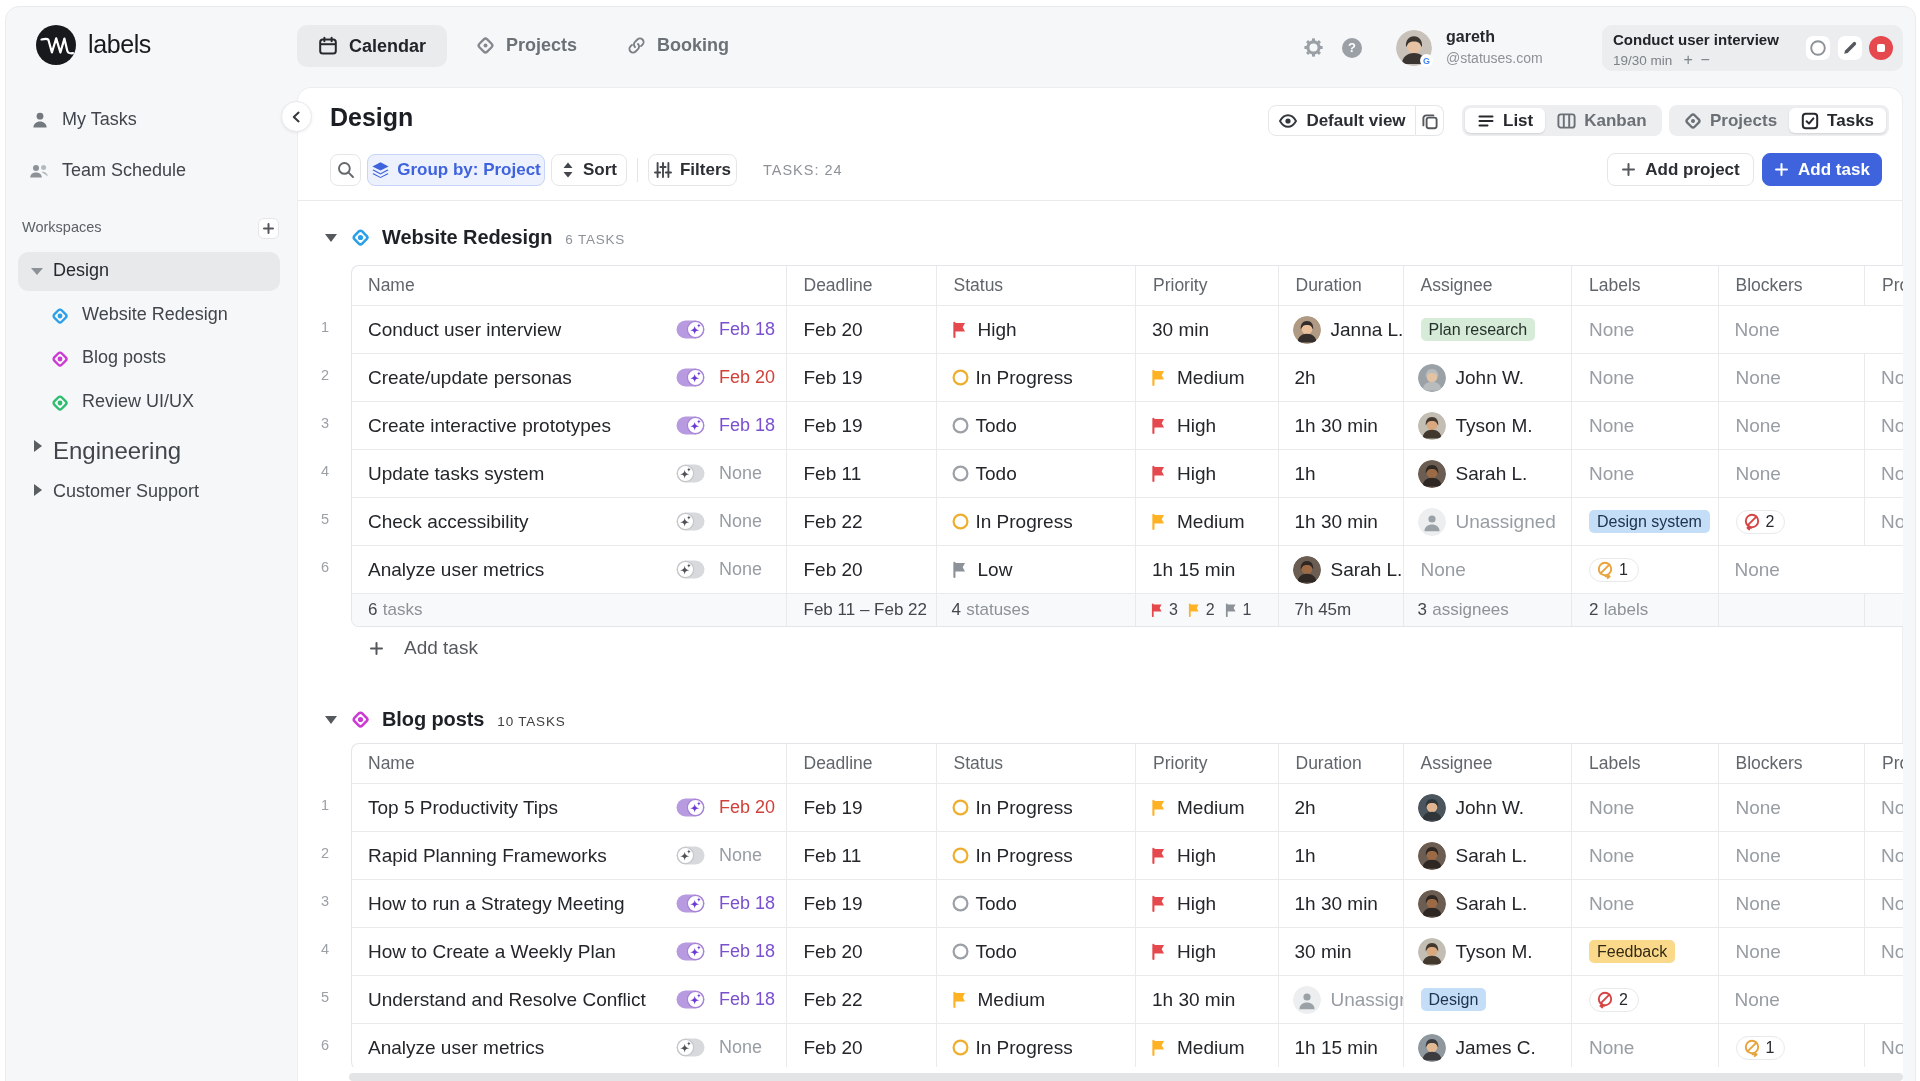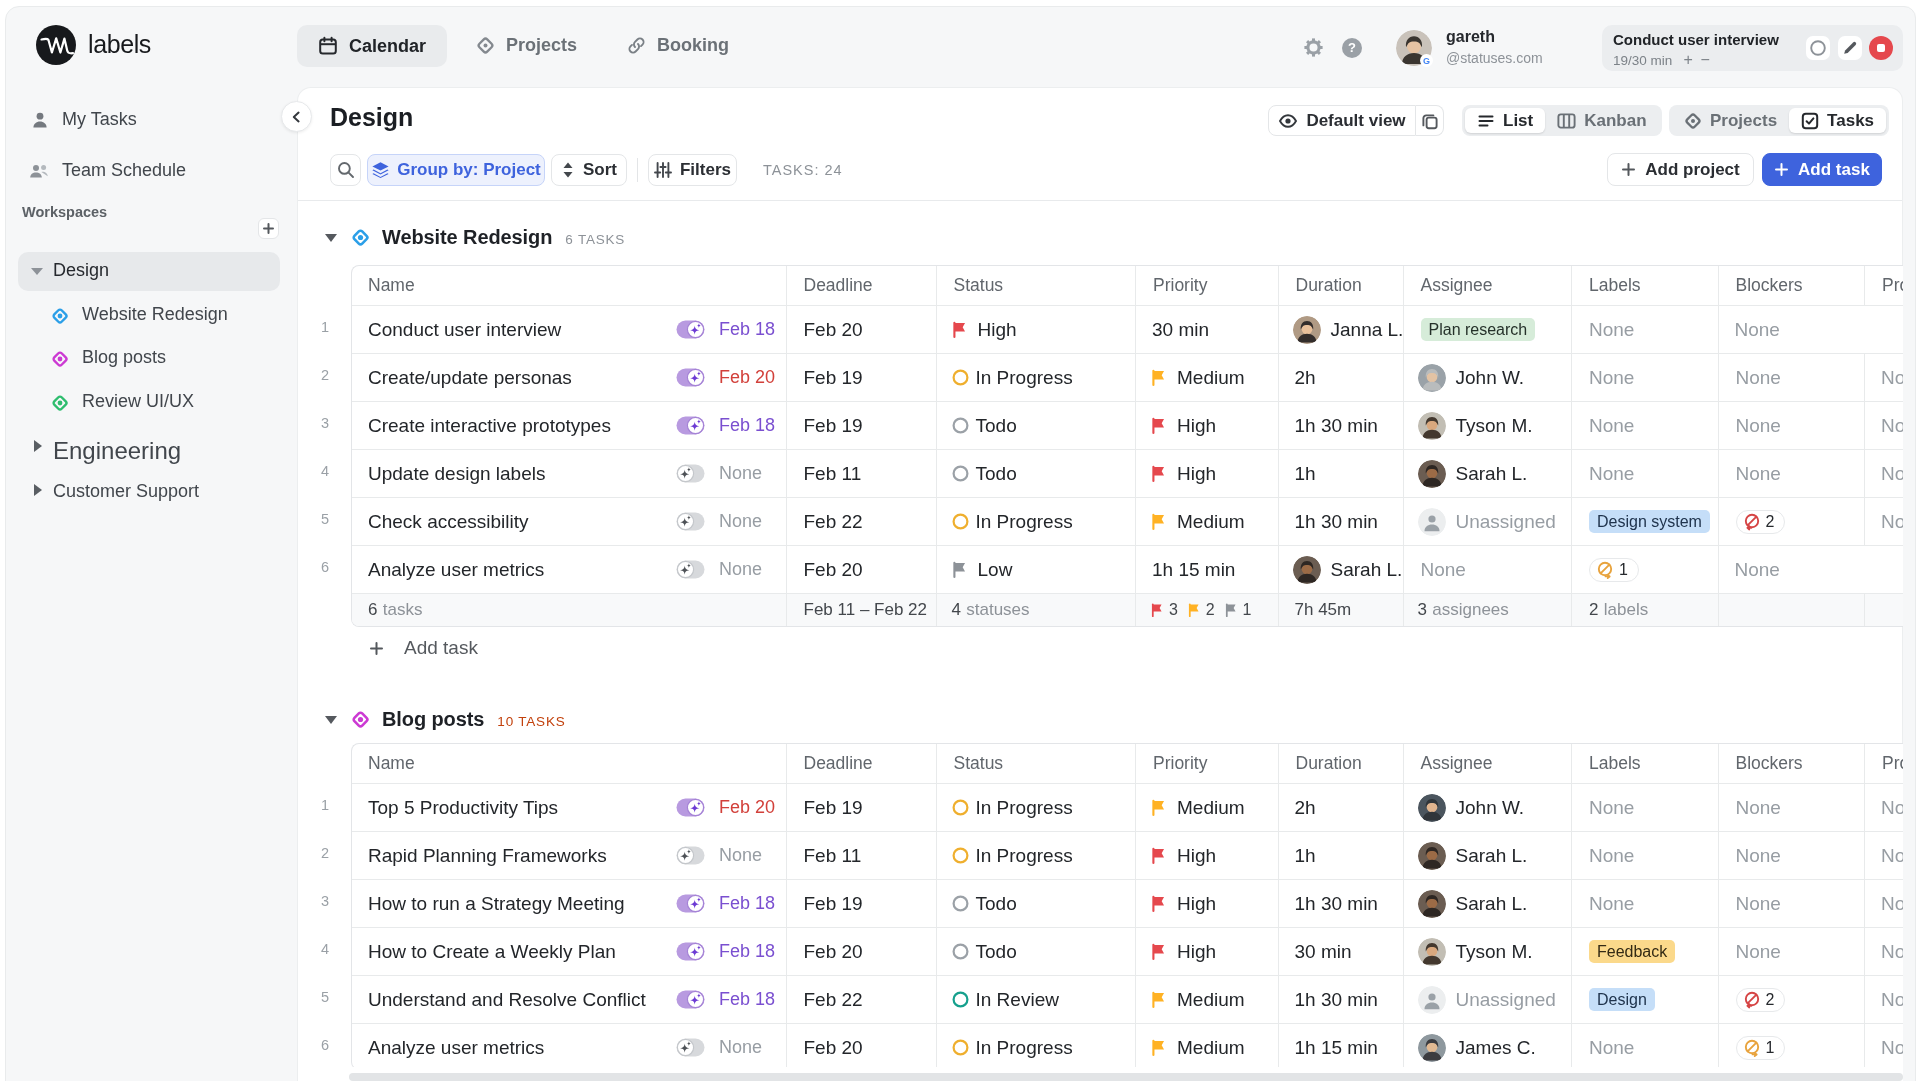--- a/index.html
+++ b/index.html
@@ -95,21 +95,21 @@
   </div>
 <div class="sideitem" style="left:28px;top:160px">
     <svg width="22" height="20" viewBox="0 0 22 20" style="">
       <circle cx="8" cy="7" r="3" fill="#8d9298"></circle>
       <path d="M2.2 16.6 c0-3.3 2.6-5.2 5.8-5.2 s5.8 1.9 5.8 5.2" fill="#8d9298"></path>
       <circle cx="15.6" cy="6.4" r="2.5" fill="#b4b9be"></circle>
       <path d="M13.4 10.9 c3-0.7 6.3 1.2 6.3 4.4" fill="#b4b9be"></path>
     </svg>
     <span>Team Schedule</span>
   </div>
-<div style="position:absolute;left:22px;top:204px;font-size:14.5px;font-weight:700;color:#5c6166">Workspaces</div>
+<div style="position:absolute;left:22px;top:219px;font-size:14.5px;font-weight:400;color:#5c6166">Workspaces</div>
 <div style="position:absolute;left:258px;top:218px;width:21px;height:21px;background:#fff;border:1px solid #e4e6e8;border-radius:6px;display:flex;align-items:center;justify-content:center">
     <svg width="13" height="13" viewBox="0 0 13 13" style="">
       <path d="M6.5 2 V11 M2 6.5 H11" stroke="#54585d" stroke-width="2" stroke-linecap="round"></path>
     </svg>
   </div>
 <div style="position:absolute;left:18px;top:252px;width:262px;height:39px;background:#e7e9eb;border-radius:10px"></div>
 <div style="position:absolute;left:31px;top:268px;width:0;height:0;border-left:6px solid transparent;border-right:6px solid transparent;border-top:7px solid #8d9298"></div>
 <div style="position:absolute;left:53px;top:260px;font-size:18px;font-weight:500;color:#26292e">Design</div>
 <div style="position:absolute;left:51px;top:307px"><svg width="18" height="18" viewBox="0 0 18 18" style="flex:none">
       <rect x="3.8" y="3.8" width="10.4" height="10.4" rx="2.3" fill="none" stroke="#2b9fe8" stroke-width="2.4" transform="rotate(45 9.0 9.0)"></rect>
@@ -345,21 +345,21 @@
       </div>
       <div class="tc" style="padding-left:17px">
         <span class="none">None</span>
       </div>
       <div class="tc" style="padding-left:16px">
         <span class="none">None</span>
       </div>
     </div>
     <div class="trow">
       <div class="tc" style="position:relative;padding-left:16px">
-        <span class="tname">Update design labels</span>
+        <span class="tname">Update tasks system</span>
         <span style="position:absolute;left:324px;top:14px"><svg width="29" height="19" viewBox="0 0 29 19" style="">
             <rect x="0.5" y="0.5" width="28" height="18" rx="9" fill="#d7d9dc"></rect>
             <circle cx="9.5" cy="9.5" r="8.1" fill="#fff" stroke="#c4c7cb" stroke-width="1.2"></circle>
             <path d="M8.7 5.6 C9.150799999999998 8.911999999999999 9.988 9.7492 13.299999999999999 10.2 C9.988 10.650799999999998 9.150799999999998 11.488 8.7 14.799999999999999 C8.2492 11.488 7.411999999999999 10.650799999999998 4.1 10.2 C7.411999999999999 9.7492 8.2492 8.911999999999999 8.7 5.6 Z" fill="#4e5257"></path>
             <path d="M12.9 3.1999999999999997 C13.135200000000001 4.928 13.572000000000001 5.3648 15.3 5.6 C13.572000000000001 5.8351999999999995 13.135200000000001 6.271999999999999 12.9 8.0 C12.6648 6.271999999999999 12.228 5.8351999999999995 10.5 5.6 C12.228 5.3648 12.6648 4.928 12.9 3.1999999999999997 Z" fill="#4e5257"></path>
           </svg></span>
         <span style="position:absolute;left:367px;top:0;line-height:47px;color:#979da3;font-size:18px">None</span>
       </div>
       <div class="tc" style="padding-left:17px">Feb 11</div>
       <div class="tc" style="padding-left:15px;gap:7px">
@@ -534,21 +534,21 @@
 <div style="position:absolute;left:404px;top:637px;font-size:19px;color:#55595e">Add task</div>
 <div style="position:absolute;left:325px;top:707px;height:25px;display:flex;align-items:center">
     <div style="width:0;height:0;border-left:6.5px solid transparent;border-right:6.5px solid transparent;border-top:8px solid #55595e"></div>
     <div style="margin-left:14px;display:flex">
       <svg width="19" height="19" viewBox="0 0 19 19" style="flex:none">
         <rect x="4.0" y="4.0" width="11.0" height="11.0" rx="2.4" fill="none" stroke="#cc3ad3" stroke-width="2.6" transform="rotate(45 9.5 9.5)"></rect>
         <circle cx="9.5" cy="9.5" r="2.6" fill="#cc3ad3"></circle>
       </svg>
     </div>
     <div style="margin-left:12px;font-size:20px;font-weight:600;color:#1e2126;letter-spacing:-0.1px">Blog posts</div>
-    <div style="margin-left:13px;font-size:13.5px;color:#c2410c;letter-spacing:0.8px;padding-top:3px">10 TASKS</div>
+    <div style="margin-left:13px;font-size:13.5px;color:#404040;letter-spacing:0.8px;padding-top:3px">10 TASKS</div>
   </div>
 <div class="table" style="top:743px;height:327px">
     <div class="thead">
       <div class="hc" style="padding-left:16px">Name</div>
       <div class="hc">Deadline</div>
       <div class="hc">Status</div>
       <div class="hc">Priority</div>
       <div class="hc">Duration</div>
       <div class="hc">Assignee</div>
       <div class="hc">Labels</div>
@@ -740,26 +740,20 @@
         <span class="tname">Understand and Resolve Conflict</span>
         <span style="position:absolute;left:324px;top:14px"><svg width="29" height="19" viewBox="0 0 29 19" style="">
             <rect x="0.5" y="0.5" width="28" height="18" rx="9" fill="#b89ae0"></rect>
             <circle cx="19.5" cy="9.5" r="8.1" fill="#fff" stroke="#a583d6" stroke-width="1.2"></circle>
             <path d="M18.7 5.6 C19.1508 8.911999999999999 19.988 9.7492 23.299999999999997 10.2 C19.988 10.650799999999998 19.1508 11.488 18.7 14.799999999999999 C18.2492 11.488 17.412 10.650799999999998 14.1 10.2 C17.412 9.7492 18.2492 8.911999999999999 18.7 5.6 Z" fill="#6d3bd4"></path>
             <path d="M22.9 3.1999999999999997 C23.135199999999998 4.928 23.572 5.3648 25.299999999999997 5.6 C23.572 5.8351999999999995 23.135199999999998 6.271999999999999 22.9 8.0 C22.6648 6.271999999999999 22.227999999999998 5.8351999999999995 20.5 5.6 C22.227999999999998 5.3648 22.6648 4.928 22.9 3.1999999999999997 Z" fill="#6d3bd4"></path>
           </svg></span>
         <span style="position:absolute;left:367px;top:0;line-height:47px;color:#7a4fd0;font-size:18px">Feb 18</span>
       </div>
       <div class="tc" style="padding-left:17px">Feb 22</div>
-      <div class="tc" style="padding-left:15px;gap:7px">
-        <svg width="17" height="17" viewBox="0 0 17 17" style="flex:none">
-          <circle cx="8.5" cy="8.5" r="6.9" fill="none" stroke="#16a08d" stroke-width="2.2"></circle>
-        </svg>
-        <span>In Review</span>
-      </div>
       <div class="tc" style="padding-left:14px;gap:10px">
         <svg width="17" height="17" viewBox="0 0 16 16">
           <path d="M3.2 1.8 H13.2 L11 5.8 L13.2 9.8 H3.2 Z" fill="#ffb224"></path>
           <path d="M3.2 1.6 V15" stroke="#ffb224" stroke-width="2" stroke-linecap="round"></path>
         </svg>
         <span>Medium</span>
       </div>
       <div class="tc" style="padding-left:16px">1h 30 min</div>
       <div class="tc" style="padding-left:14px;gap:10px;color:#979da3;">
         <svg width="28" height="28" viewBox="0 0 28 28" style="flex:none;border-radius:50%">

